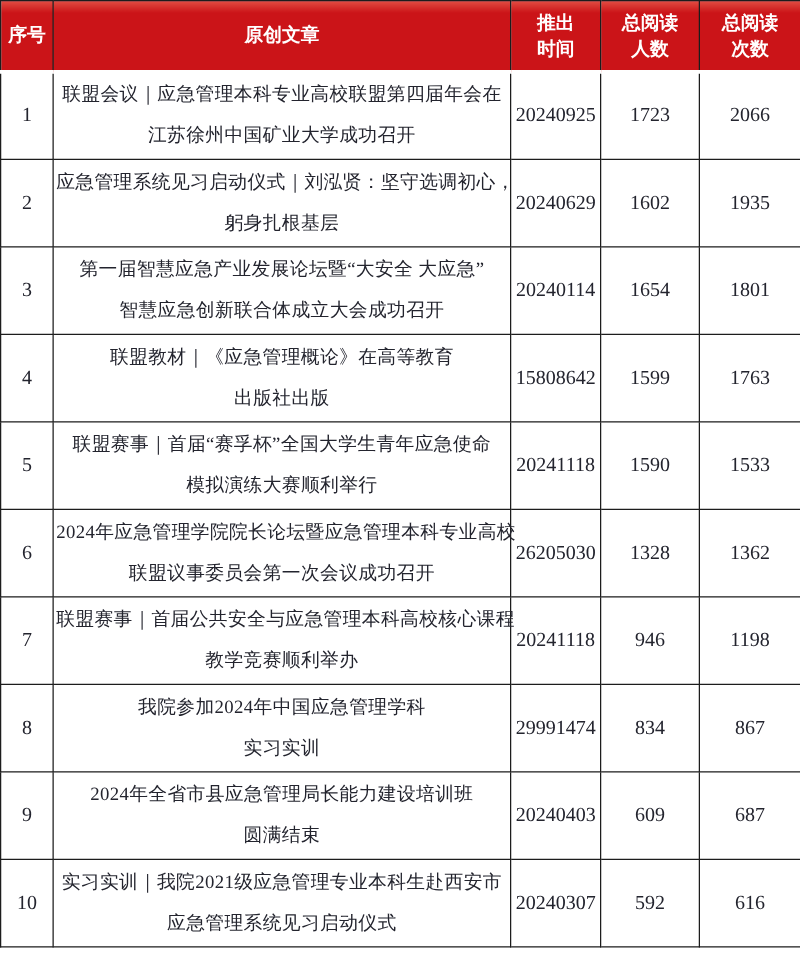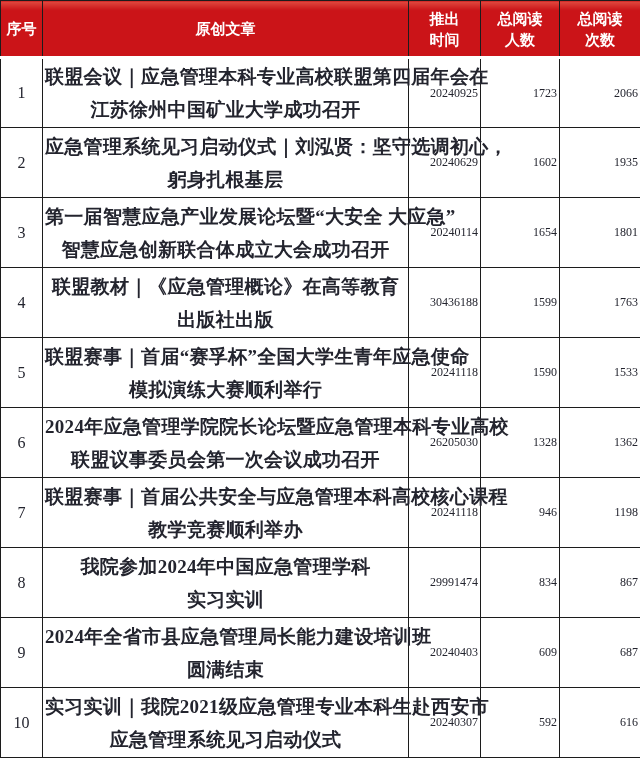--- a/index.html
+++ b/index.html
@@ -39,32 +39,30 @@
     font-size:15px;
     line-height:21px;
     border-bottom:3px solid #ffffff;
   }
   thead th .hl:empty{display:none;}
   tbody tr{height:70px;}
   .c-no{
     font-size:16px;
   }
   .c-title{
-    font-size:19px;
+    font-size:15px;
     letter-spacing:.3px;
-    font-weight:bold;
   }
   .c-title .tl{
     line-height:33px;
     white-space:nowrap;
   }
   .c-title .tl:empty{display:none;}
   .c-num{
-    font-size:12px;
-    text-align:right;
+    font-size:16px;
   }
 </style>
 </head>
 <body>
 
 <table class="stats">
   <colgroup>
     <col style="width:42px">
       <col style="width:366px">
       <col style="width:72px">
@@ -123,21 +121,21 @@
       <td class="c-num">20240114</td>
       <td class="c-num">1654</td>
       <td class="c-num">1801</td>
     </tr>
     <tr>
       <td class="c-no">4</td>
       <td class="c-title">
           <div class="tl">联盟教材｜《应急管理概论》在高等教育</div>
           <div class="tl">出版社出版</div>
         </td>
-      <td class="c-num">30436188</td>
+      <td class="c-num">15808642</td>
       <td class="c-num">1599</td>
       <td class="c-num">1763</td>
     </tr>
     <tr>
       <td class="c-no">5</td>
       <td class="c-title">
           <div class="tl">联盟赛事｜首届“赛孚杯”全国大学生青年应急使命</div>
           <div class="tl">模拟演练大赛顺利举行</div>
         </td>
       <td class="c-num">20241118</td>

